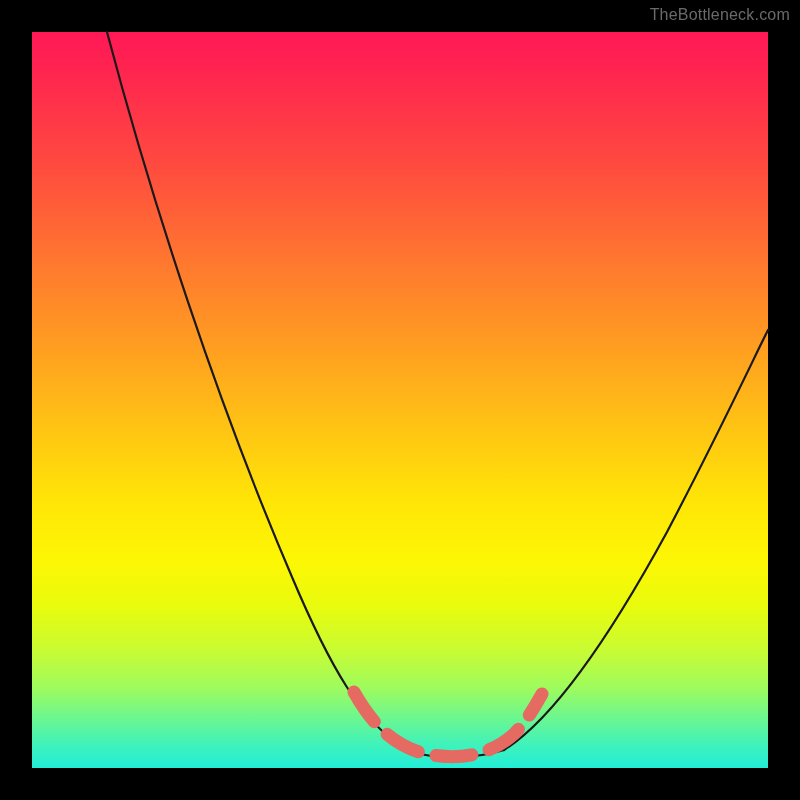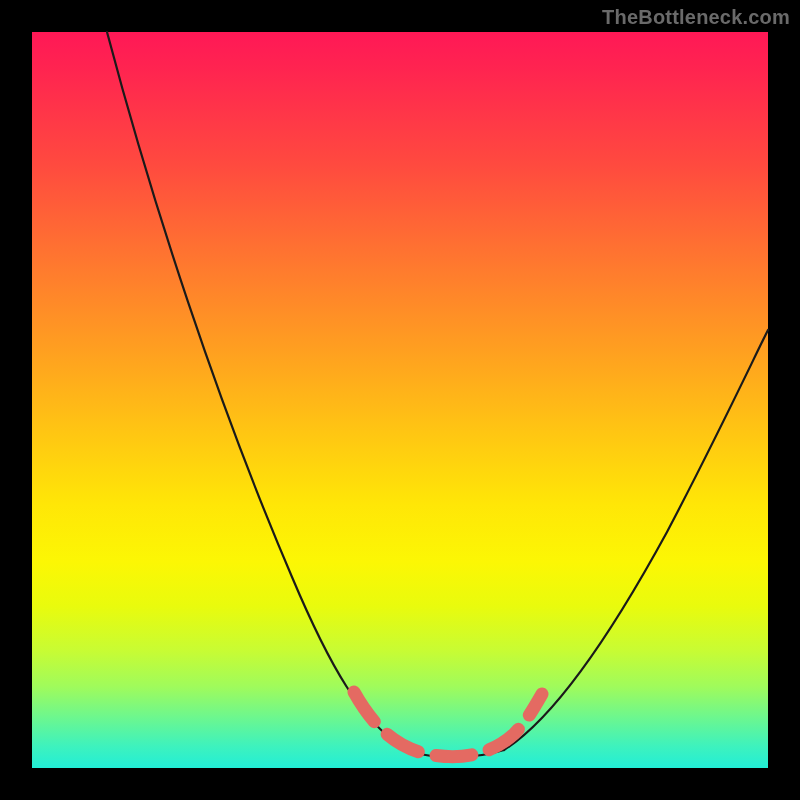--- a/index.html
+++ b/index.html
@@ -39,22 +39,22 @@
       #6ef78d 93%,
       #3ef2bd 97%,
       #22eed7 100%
     );
   }
   .watermark {
     position: absolute;
     top: 6px;
     right: 10px;
     color: #6a6a6a;
-    font-size: 20px;
-    font-weight: 700;
+    font-size: 16px;
+    font-weight: 400;
     letter-spacing: 0.2px;
     user-select: none;
   }
   svg.curve {
     position: absolute;
     left: 0; top: 0;
     width: 736px; height: 736px;
     overflow: visible;
   }
   .curve-path {

